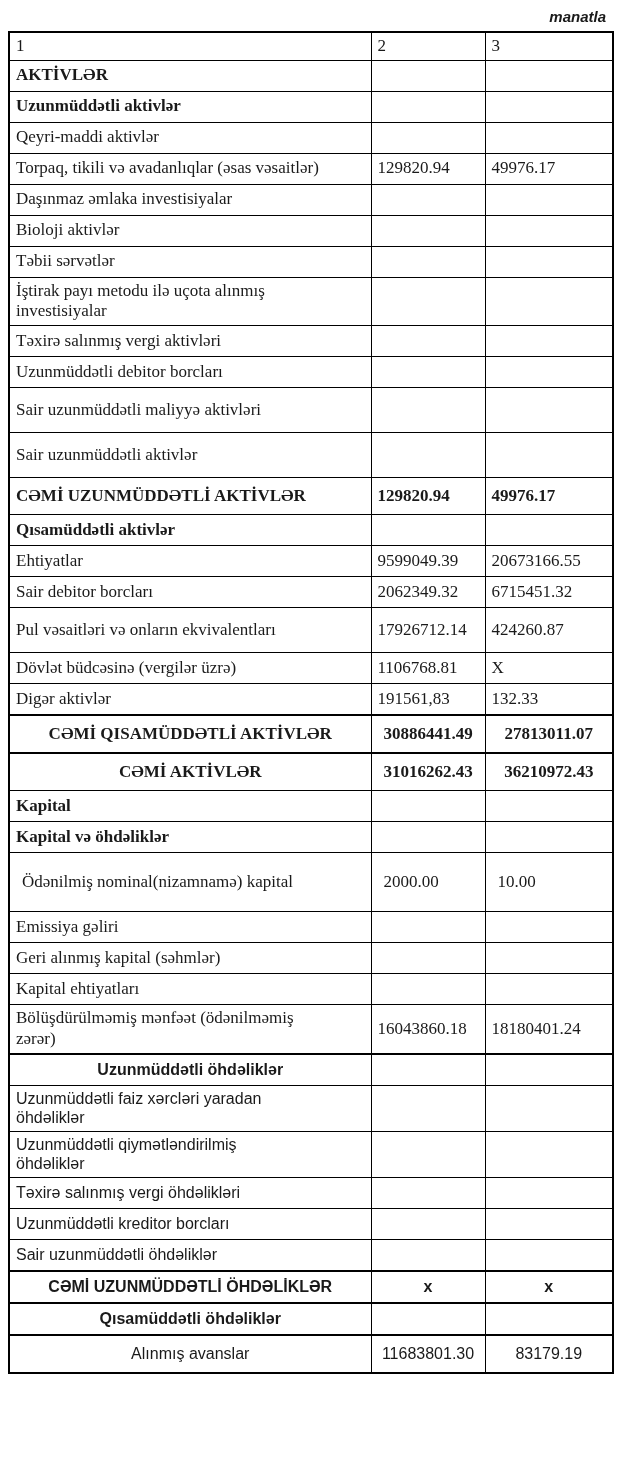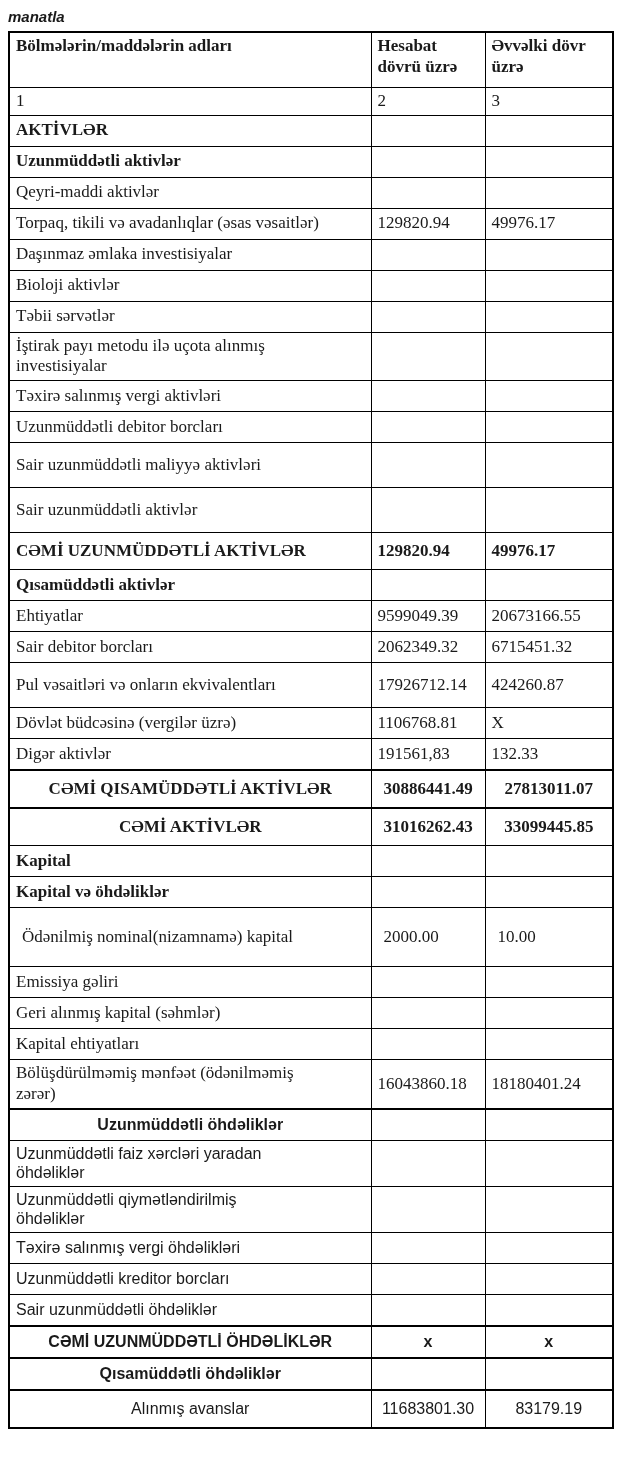--- a/index.html
+++ b/index.html
@@ -8,21 +8,21 @@
     background: #ffffff;
     font-family: "Liberation Serif", serif;
     color: #1a1a1a;
   }
   .page {
     width: 620px;
     box-sizing: border-box;
     padding: 6px 8px 14px 8px;
   }
   .currency-note {
-    text-align: left;
+    text-align: right;
     font-family: "Liberation Sans", sans-serif;
     font-style: italic;
     font-weight: bold;
     font-size: 15px;
     padding: 2px 6px 6px 0;
   }
   table.balance {
     border-collapse: collapse;
     table-layout: fixed;
     width: 604px;
@@ -69,25 +69,20 @@
 
   <div class="currency-note">manatla</div>
 
   <table class="balance">
     <colgroup>
       <col class="c1">
       <col class="c2">
       <col class="c3">
     </colgroup>
     <thead>
-      <tr class="head-row">
-        <th>Bölmələrin/maddələrin adları</th>
-        <th>Hesabat dövrü üzrə</th>
-        <th>Əvvəlki dövr üzrə</th>
-      </tr>
       <tr class="num-row">
         <th>1</th>
         <th>2</th>
         <th>3</th>
       </tr>
     </thead>
     <tbody>
         <tr class="bold">
           <td>AKTİVLƏR</td>
           <td></td>
@@ -185,21 +180,21 @@
           <td>132.33</td>
         </tr>
         <tr class="bold tall2 thick-top">
           <td>CƏMİ QISAMÜDDƏTLİ AKTİVLƏR</td>
           <td>30886441.49</td>
           <td>27813011.07</td>
         </tr>
         <tr class="bold tall2 thick-top">
           <td>CƏMİ AKTİVLƏR</td>
           <td>31016262.43</td>
-          <td>33099445.85</td>
+          <td>36210972.43</td>
         </tr>
         <tr class="bold">
           <td>Kapital</td>
           <td></td>
           <td></td>
         </tr>
         <tr class="bold">
           <td>Kapital və öhdəliklər</td>
           <td></td>
           <td></td>

